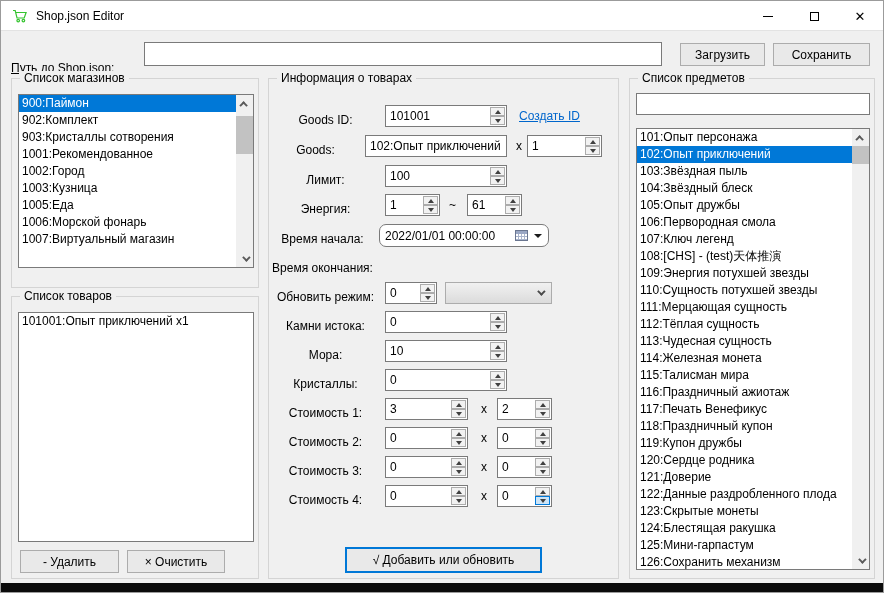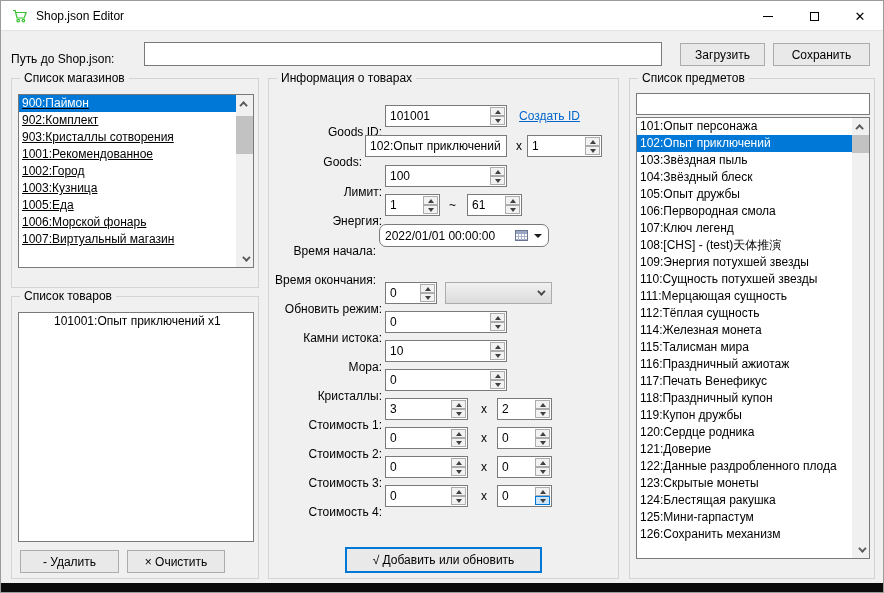--- a/index.html
+++ b/index.html
@@ -34,21 +34,21 @@
   .list-item.selected{background:#0078D7;color:#fff;}
   .scrollbar{position:absolute;right:0;top:0;bottom:0;width:17px;background:#F0F0F0;}
   .sb-btn{position:absolute;left:0;width:17px;height:17px;display:flex;
           align-items:center;justify-content:center;}
   .chev{width:6px;height:6px;border-left:2px solid #5A5A5A;border-top:2px solid #5A5A5A;}
   .chev.up{transform:rotate(45deg) translateY(2px);}
   .chev.down{transform:rotate(225deg) translateY(2px);}
   .sb-thumb{position:absolute;left:0;width:17px;background:#C2C2C2;}
   
   .row{position:absolute;left:0;height:22px;width:100%;}
-  .row .rlbl{position:absolute;top:20px;left:0;text-align:right;font-size:12px;}
+  .row .rlbl{position:absolute;top:8px;left:0;text-align:center;font-size:12px;}
   .spin{position:absolute;top:0;height:22px;background:#fff;border:1px solid #7A7A7A;}
   .spin .sval{position:absolute;left:0;top:0;width:calc(100% - 17px);height:100%;
               border:0;background:transparent;font-size:12px;padding:0 0 0 4px;outline:none;}
   .spin-btns{position:absolute;top:1px;right:1px;bottom:1px;width:15px;display:flex;
              flex-direction:column;justify-content:space-between;background:#fff;}
   .spin-b{height:9px;background:#F2F2F2;border:1px solid #ACACAC;display:flex;
           align-items:center;justify-content:center;}
   .spin-b.hl{background:#CCE4F7;border-color:#0078D7;}
   .tri-up{width:0;height:0;border-left:3px solid transparent;border-right:3px solid transparent;
           border-bottom:4px solid #404040;}
@@ -94,29 +94,29 @@
         </div>
       <div class="cap">
           <span class="max-glyph"></span>
         </div>
       <div class="cap">
           <span class="close-glyph">✕</span>
         </div>
     </div>
   </div>
 
-  <div class="lbl" style="left:10px;top:51px;">Путь до Shop.json:</div>
+  <div class="lbl" style="left:10px;top:60px;text-decoration:underline;">Путь до Shop.json:</div>
   <input class="txt" style="left: 143px; top: 41px; width: 518px; height: 24px;" value="">
   <div class="btn" style="left:679px;top:42px;width:85px;height:23px;">Загрузить</div>
   <div class="btn" style="left:772px;top:42px;width:97px;height:23px;">Сохранить</div>
 
   <div class="group" style="left:10px;top:77px;width:248px;height:210px;">
     <div class="group-caption">Список магазинов</div>
     <div class="listbox" style="left:6px;top:15px;width:236px;height:174px;">
-      <div style="margin-right:17px;text-decoration:underline;">
+      <div style="margin-right:17px;">
           <div class="list-item selected">900:Паймон</div>
           <div class="list-item">902:Комплект</div>
           <div class="list-item">903:Кристаллы сотворения</div>
           <div class="list-item">1001:Рекомендованное</div>
           <div class="list-item">1002:Город</div>
           <div class="list-item">1003:Кузница</div>
           <div class="list-item">1005:Еда</div>
           <div class="list-item">1006:Морской фонарь</div>
           <div class="list-item">1007:Виртуальный магазин</div>
         </div>
@@ -127,21 +127,21 @@
         <div class="sb-thumb" style="top:21px;height:38px;"></div>
         <div class="sb-btn" style="bottom:0;">
             <span class="chev down"></span>
           </div>
       </div>
     </div>
   </div>
 
   <div class="group" style="left:10px;top:295px;width:248px;height:283px;">
     <div class="group-caption">Список товаров</div>
-    <div class="listbox" style="left:6px;top:15px;width:236px;height:230px;padding-left:32px;">
+    <div class="listbox" style="left:6px;top:15px;width:236px;height:230px;">
       <div>
           <div class="list-item">101001:Опыт приключений x1</div>
         </div>
     </div>
     <div class="btn" style="left:115px;top:253px;width:98px;height:23px;">× Очистить</div>
     <div class="btn" style="left:8px;top:253px;width:99px;height:23px;">- Удалить</div>
   </div>
 
   <div class="group" style="left:267px;top:77px;width:351px;height:501px;">
     <div class="group-caption">Информация о товарах</div>
@@ -405,34 +405,35 @@
           </div>
       </div>
     </div>
 
     <div class="btn btn-primary" style="left:76px;top:468px;width:197px;height:26px;">√ Добавить или обновить</div>
   </div>
 
   <div class="group" style="left:628px;top:77px;width:246px;height:501px;">
     <div class="group-caption">Список предметов</div>
     <input class="txt" style="left: 6px; top: 14px; width: 234px; height: 22px;" value="">
-    <div class="listbox" style="left:6px;top:38px;width:234px;height:442px;">
+    <div class="listbox" style="left:6px;top:49px;width:234px;height:442px;">
       <div style="margin-right:17px;">
           <div class="list-item">101:Опыт персонажа</div>
           <div class="list-item selected">102:Опыт приключений</div>
           <div class="list-item">103:Звёздная пыль</div>
           <div class="list-item">104:Звёздный блеск</div>
           <div class="list-item">105:Опыт дружбы</div>
           <div class="list-item">106:Первородная смола</div>
           <div class="list-item">107:Ключ легенд</div>
           <div class="list-item">108:[CHS] - (test)天体推演</div>
           <div class="list-item">109:Энергия потухшей звезды</div>
           <div class="list-item">110:Сущность потухшей звезды</div>
           <div class="list-item">111:Мерцающая сущность</div>
           <div class="list-item">112:Тёплая сущность</div>
+          <div class="list-item">113:Чудесная сущность</div>
           <div class="list-item">114:Железная монета</div>
           <div class="list-item">115:Талисман мира</div>
           <div class="list-item">116:Праздничный ажиотаж</div>
           <div class="list-item">117:Печать Венефикус</div>
           <div class="list-item">118:Праздничный купон</div>
           <div class="list-item">119:Купон дружбы</div>
           <div class="list-item">120:Сердце родника</div>
           <div class="list-item">121:Доверие</div>
           <div class="list-item">122:Данные раздробленного плода</div>
           <div class="list-item">123:Скрытые монеты</div>

